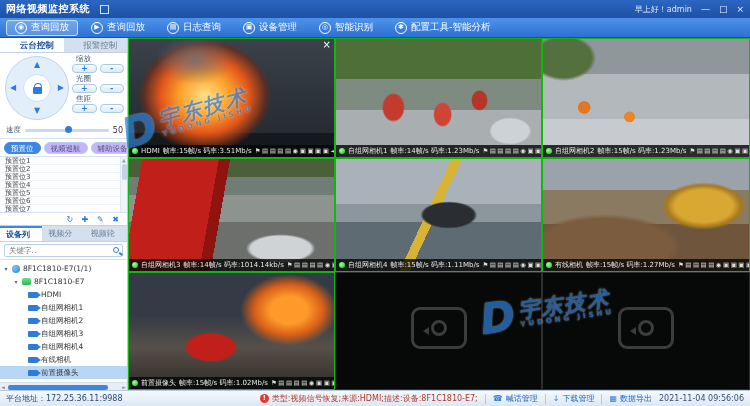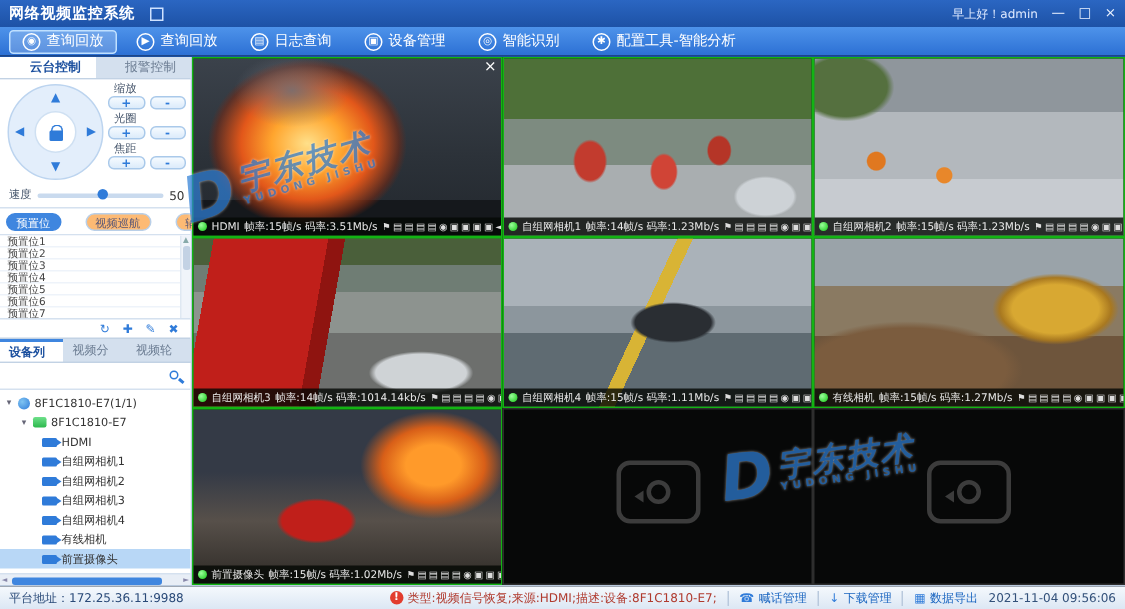--- a/index.html
+++ b/index.html
@@ -40,22 +40,22 @@
   .ctl-col{position:absolute;right:3px;top:1px;width:52px;}
   .ctl-label{font-size:7.5px;color:#44546a;padding-left:4px;}
   .ctl-btns{display:flex;gap:3px;margin:0 0 1px 0;}
   .ctl-btns b{flex:1;height:9px;background:linear-gradient(#f6fbff,#dcebfa);border:1px solid #a9c9ea;border-radius:4px;color:#2f7bd9;font-size:8px;line-height:7px;text-align:center;font-weight:bold;}
   .speed-row{position:absolute;left:6px;bottom:3px;right:4px;display:flex;align-items:center;gap:4px;}
   .speed-label{font-size:7.5px;color:#44546a;}
   .slider{flex:1;height:3px;background:#c9daee;border-radius:2px;position:relative;}
   .slider .thumb{position:absolute;left:48%;top:-2.5px;width:7px;height:7px;border-radius:50%;background:#2f7bd9;}
   .speed-val{font-size:8px;color:#333;}
 
-  .pill-tabs{display:flex;gap:16px;padding:3px 4px;height:18px;background:#fff;border-bottom:1px solid #d5e1ef;}
-  .pill{flex:0 0 auto;padding:0 6px;height:12px;line-height:12px;font-size:7.5px;border-radius:7px;background:#fdba74;border:1px solid #b9cfe8;color:#557;}
+  .pill-tabs{display:flex;gap:3px;padding:3px 4px;height:18px;background:#fff;border-bottom:1px solid #d5e1ef;}
+  .pill{flex:0 0 auto;padding:0 6px;height:12px;line-height:12px;font-size:7.5px;border-radius:7px;background:#c4b5fd;border:1px solid #b9cfe8;color:#557;}
   .pill.active{background:#3f86df;border-color:#3f86df;color:#fff;}
 
   .preset-list{height:56px;background:#fff;border-bottom:1px solid #d5e1ef;position:relative;overflow:hidden;}
   .preset-item{height:8px;line-height:8px;font-size:7px;color:#444;padding-left:5px;border-bottom:1px solid #eef3fa;}
   .vscroll{position:absolute;right:0;top:0;width:7px;height:100%;background:#f0f4fa;border-left:1px solid #dfe8f2;font-size:5px;color:#8aa;text-align:center;}
   .vscroll .thumb{display:block;width:5px;height:16px;margin:1px auto;background:#c3d2e4;border-radius:2px;}
   .preset-ops{height:13px;background:#fff;border-bottom:1px solid #c2d2e4;text-align:right;padding-right:5px;color:#2f7bd9;font-size:8px;letter-spacing:3px;line-height:13px;}
 
   .dev-tabs{display:flex;height:16px;background:#d4e0ee;border-bottom:1px solid #c2d2e4;}
   .dev-tab{padding:0 6px;font-size:8px;line-height:16px;color:#6b7c92;}
@@ -250,20 +250,21 @@
   </div>
   <div class="preset-ops">↻ ✚ ✎ ✖</div>
 
   <div class="dev-tabs">
     <div class="dev-tab active">设备列表</div>
     <div class="dev-tab">视频分组</div>
     <div class="dev-tab">视频轮巡</div>
   </div>
 
   <div class="searchbox">
+    <input placeholder="关键字.." style="">
     <span class="mag"></span>
   </div>
 
   <div class="tree">
     <div class="trow" style="padding-left:3px">
       <span class="tw">▾</span>
       <span class="globe"></span>
       <span>8F1C1810-E7(1/1)</span>
     </div>
     <div class="trow" style="padding-left:13px">

